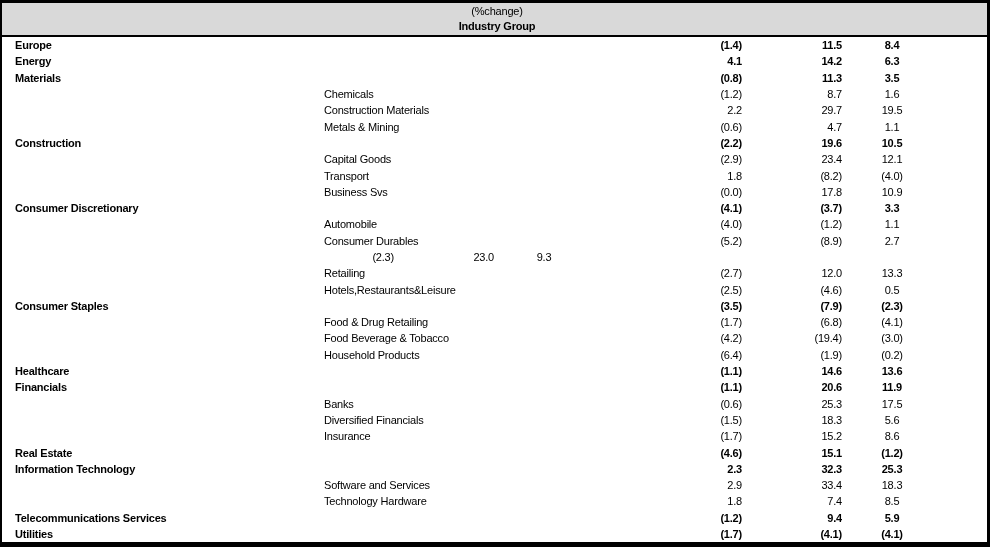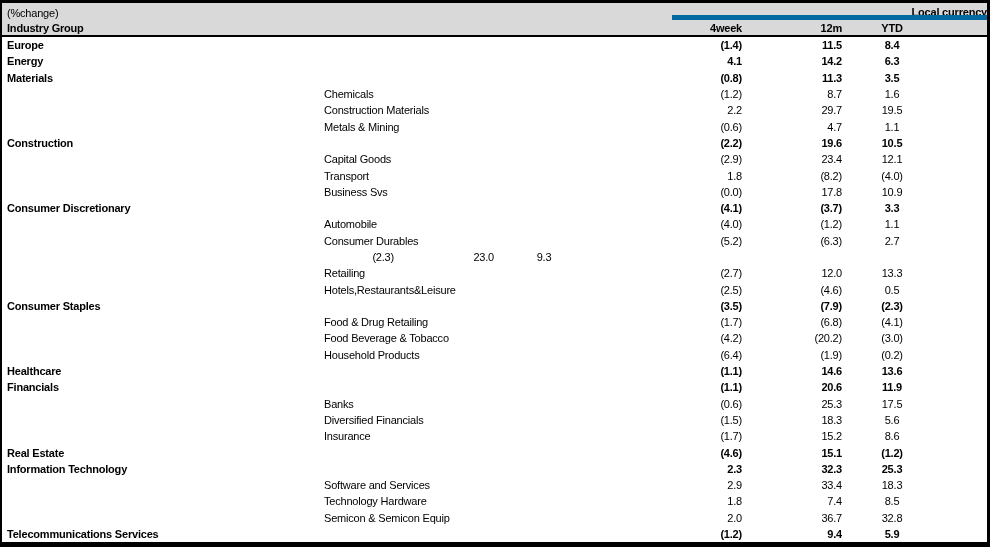--- a/index.html
+++ b/index.html
@@ -15,21 +15,21 @@
     border-left: 2px solid #000;
     border-right: 3px solid #000;
     border-bottom: 5px solid #000;
     background: #fff;
     overflow: hidden;
   }
   .thead {
     background: #d9d9d9;
     border-bottom: 2px solid #000;
   }
-  .hrow { display: flex; height: 15px; align-items: center; }
+  .hrow { display: flex; height: 15px; align-items: center; flex-direction: column; }
   .hrow.r1 { padding-top: 2px; height: 17px; }
   .cell {
     white-space: nowrap;
     overflow: hidden;
     font-size: 11px;
     letter-spacing: -0.2px;
     color: #000;
   }
   .left-span { flex: 0 0 670px; padding-left: 5px; }
   .group-span {
@@ -44,21 +44,21 @@
   .c-n2 { flex: 0 0 100px; text-align: right; }
   .c-n3 { flex: 0 0 100px; text-align: center; }
   .c-sp { flex: 0 0 45px; }
   .bold { font-weight: 700; }
   .tbody { }
   .row {
     display: flex;
     height: 16.3px;
     align-items: center;
   }
-  .c-main { flex: 0 0 322px; padding-left: 5px; }
+  .c-main { flex: 0 0 322px; padding-left: 13px; }
   .c-sub  { flex: 0 0 348px; }
   .row.group .cell { font-weight: 700; }
 </style>
 </head>
 <body>
 
 <div class="sheet">
 
   <div class="thead">
     <div class="hrow r1">
@@ -180,21 +180,21 @@
       <div class="cell c-n1">(4.0)</div>
       <div class="cell c-n2">(1.2)</div>
       <div class="cell c-n3">1.1</div>
       <div class="cell c-sp"></div>
     </div>
 
     <div class="row sub">
       <div class="cell c-main"></div>
       <div class="cell c-sub">Consumer Durables</div>
       <div class="cell c-n1">(5.2)</div>
-      <div class="cell c-n2">(6.3)</div>
+      <div class="cell c-n2">(8.9)</div>
       <div class="cell c-n3">2.7</div>
       <div class="cell c-sp"></div>
     </div>
 
     <div class="row sub">
       <div class="cell c-main"></div>
       <div class="cell c-n1">(2.3)</div>
       <div class="cell c-n2">23.0</div>
       <div class="cell c-n3">9.3</div>
       <div class="cell c-sp"></div>
@@ -233,21 +233,21 @@
       <div class="cell c-n1">(1.7)</div>
       <div class="cell c-n2">(6.8)</div>
       <div class="cell c-n3">(4.1)</div>
       <div class="cell c-sp"></div>
     </div>
 
     <div class="row sub">
       <div class="cell c-main"></div>
       <div class="cell c-sub">Food Beverage &amp; Tobacco</div>
       <div class="cell c-n1">(4.2)</div>
-      <div class="cell c-n2">(20.2)</div>
+      <div class="cell c-n2">(19.4)</div>
       <div class="cell c-n3">(3.0)</div>
       <div class="cell c-sp"></div>
     </div>
 
     <div class="row sub">
       <div class="cell c-main"></div>
       <div class="cell c-sub">Household Products</div>
       <div class="cell c-n1">(6.4)</div>
       <div class="cell c-n2">(1.9)</div>
       <div class="cell c-n3">(0.2)</div>
@@ -328,28 +328,20 @@
 
     <div class="row sub">
       <div class="cell c-main"></div>
       <div class="cell c-sub">Technology Hardware</div>
       <div class="cell c-n1">1.8</div>
       <div class="cell c-n2">7.4</div>
       <div class="cell c-n3">8.5</div>
       <div class="cell c-sp"></div>
     </div>
 
-    <div class="row sub">
-      <div class="cell c-main"></div>
-      <div class="cell c-sub">Semicon &amp; Semicon Equip</div>
-      <div class="cell c-n1">2.0</div>
-      <div class="cell c-n2">36.7</div>
-      <div class="cell c-n3">32.8</div>
-      <div class="cell c-sp"></div>
-    </div>
 
     <div class="row group">
       <div class="cell c-main">Telecommunications Services</div>
       <div class="cell c-sub"></div>
       <div class="cell c-n1">(1.2)</div>
       <div class="cell c-n2">9.4</div>
       <div class="cell c-n3">5.9</div>
       <div class="cell c-sp"></div>
     </div>
 

